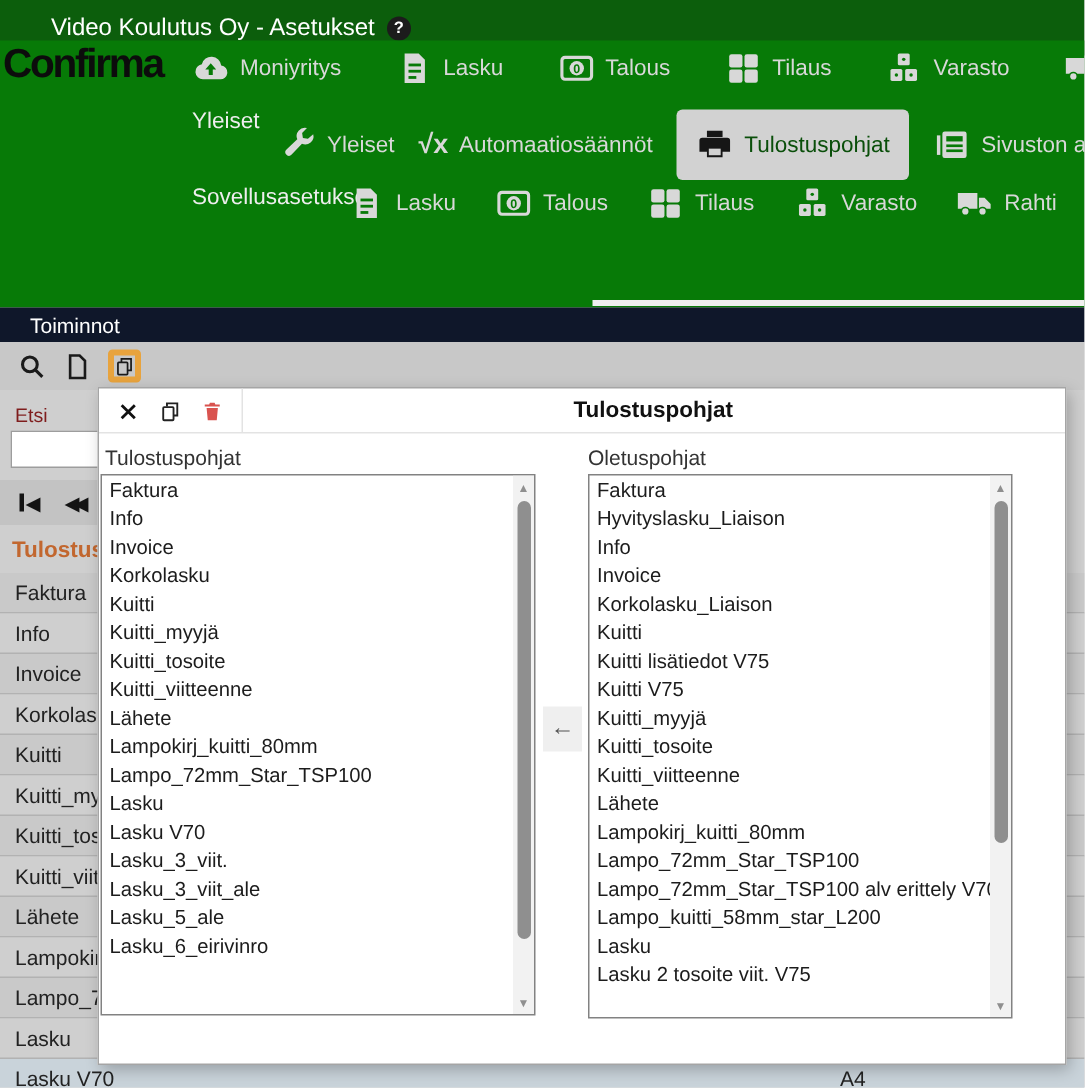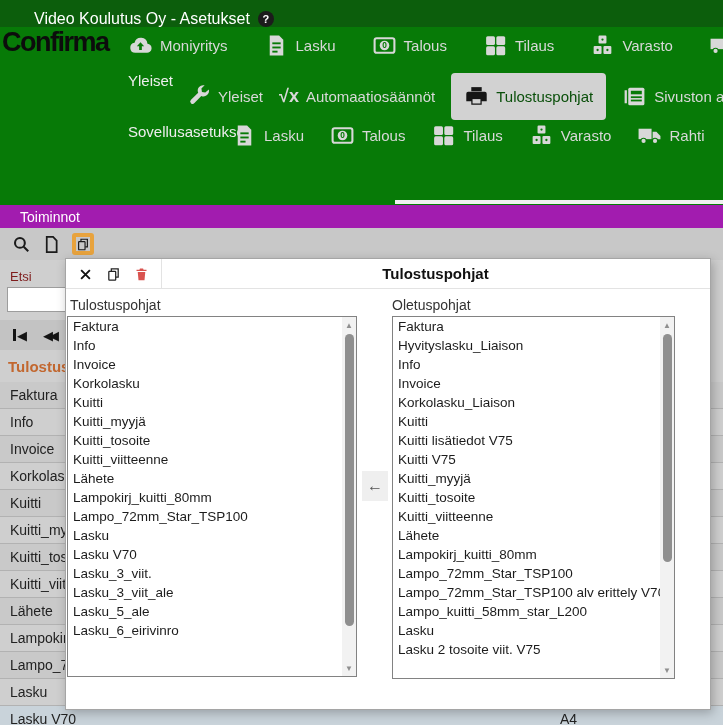--- a/index.html
+++ b/index.html
@@ -25,21 +25,21 @@
   .nitem svg { width:25px; height:25px; color:#d8d8d8; }
   .nitem.active { background:#d2d2d2; border-radius:4px; padding:11px 13px; color:#0a4f0a; }
   .nitem.active svg { color:#161616; }
   .sqrtx { font-size:18px; font-weight:bold; color:#d8d8d8; }
   .sec-label { position:absolute; left:128px; font-size:15px; color:#eee; }
   .sec-label.l1 { top:45px; }
   .sec-label.l2 { top:96px; }
   .gap-line { position:absolute; top:173px; left:395px; width:328px; height:4px; background:#f0f0f0; }
 
   
-  .tbar { position:absolute; top:205px; left:0; width:723px; height:23px; background:#a21caf;
+  .tbar { position:absolute; top:205px; left:0; width:723px; height:23px; background:#0f172a;
           color:#fff; font-size:14px; display:flex; align-items:center; padding-left:20px; }
 
   
   .toolbar { position:absolute; top:228px; left:0; width:723px; height:32px; background:#c8c8c8;
              display:flex; align-items:center; gap:8px; padding-left:10px; }
   .toolbar .ticon { width:22px; height:22px; color:#1a1a1a; display:flex; align-items:center; justify-content:center; cursor:pointer; }
   .toolbar .ticon svg { width:19px; height:19px; }
   .hl-box { border:4px solid #e8a33d; border-radius:3px; width:34px; height:31px; margin-left:2px; }
 
   

